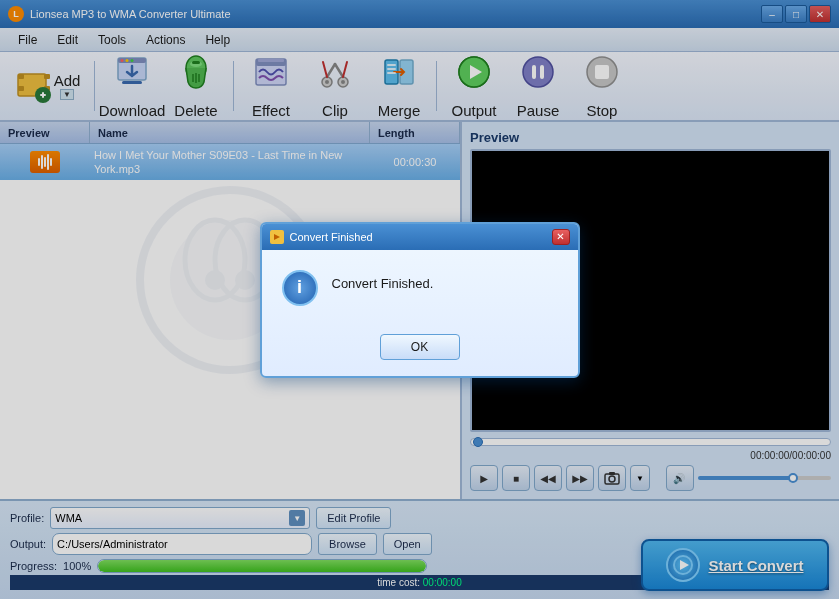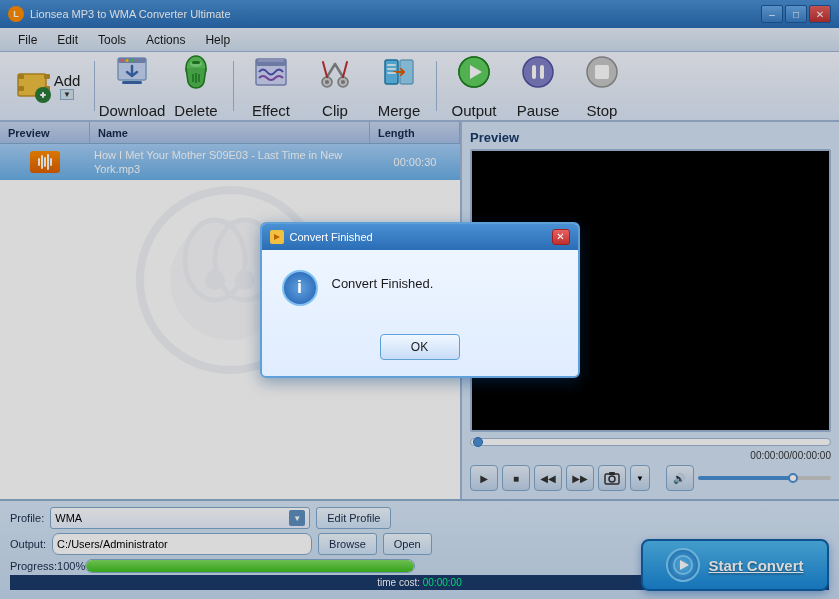--- a/index.html
+++ b/index.html
@@ -382,20 +382,21 @@
       background: linear-gradient(to bottom, #f0f8ff, #d0e4f8);
       border: 1px solid #80a8cc;
       border-radius: 3px;
       cursor: pointer;
       font-size: 11px;
       color: #1a2a4a;
     }
     .progress-row {
       display: flex;
       align-items: center;
+      gap: 6px;
     }
     .progress-bar-container {
       flex: 1;
       height: 14px;
       background: #e0ecff;
       border: 1px solid #80a8cc;
       border-radius: 7px;
       overflow: hidden;
       max-width: 330px;
     }

